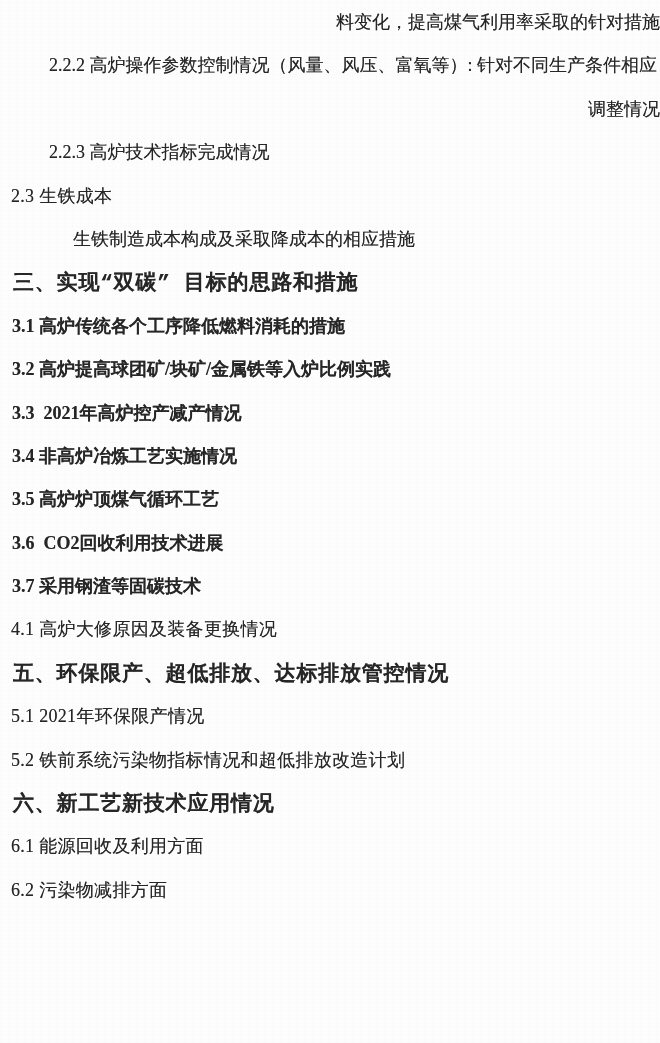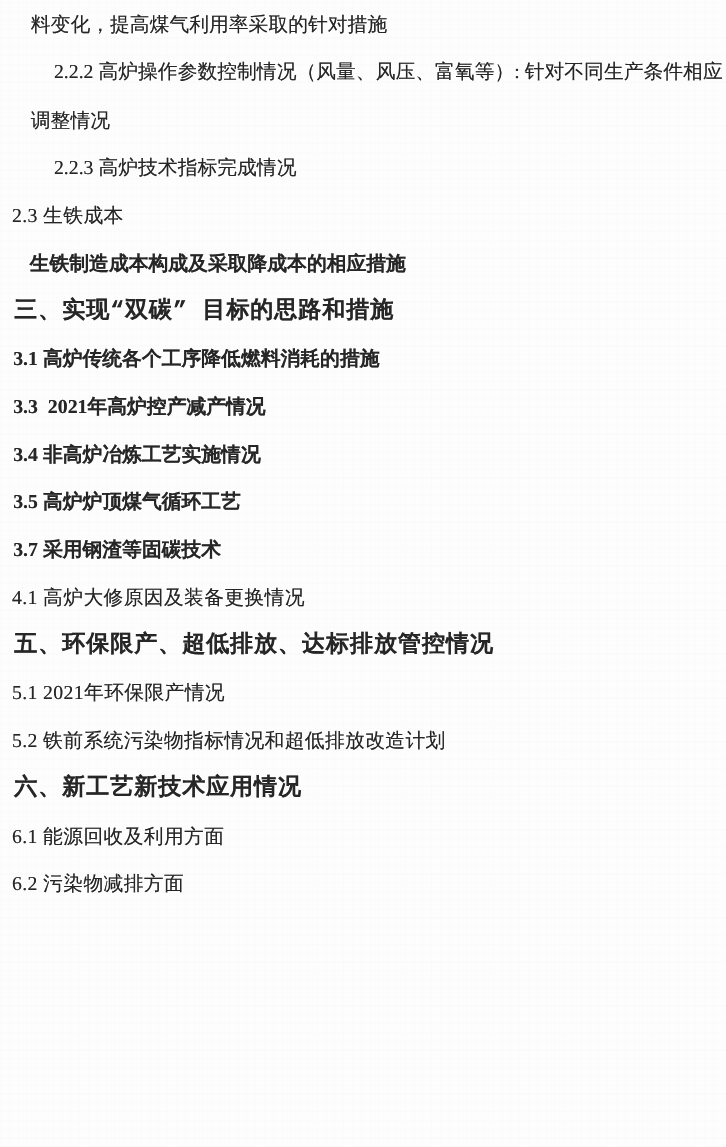--- a/index.html
+++ b/index.html
@@ -25,25 +25,25 @@
   }
   .doc-line {
     height: 43.4px;
     line-height: 26px;
     font-size: 18px;
     white-space: pre;
     text-shadow: 0 0 0.6px rgba(40,40,40,0.55);
     overflow: visible;
   }
   
-  .doc-line.body { padding-left: 28px; font-weight: 400; }
+  .doc-line.body { padding-left: 13px; font-weight: 400; text-align: right; }
   
   .doc-line.sub { padding-left: 49px; font-weight: 400; }
   
-  .doc-line.body-indent { padding-left: 27px; font-weight: 700; }
+  .doc-line.body-indent { padding-left: 27px; font-weight: 400; margin-left: 46px; }
   
   .doc-line.item { padding-left: 12px; font-weight: 700; }
   
   .doc-line.bold-item { padding-left: 11px; font-weight: 400; letter-spacing: 0.3px; }
   
   .doc-line.heading {
     padding-left: 13px;
     font-weight: 700;
     font-size: 21px;
     line-height: 29px;
@@ -56,23 +56,25 @@
 
 <div class="page">
     <div class="doc-line body">料变化，提高煤气利用率采取的针对措施</div>
     <div class="doc-line sub">2.2.2 高炉操作参数控制情况（风量、风压、富氧等）: 针对不同生产条件相应</div>
     <div class="doc-line body">调整情况</div>
     <div class="doc-line sub">2.2.3 高炉技术指标完成情况</div>
     <div class="doc-line bold-item">2.3 生铁成本</div>
     <div class="doc-line body-indent">生铁制造成本构成及采取降成本的相应措施</div>
     <div class="doc-line heading">三、实现“双碳” 目标的思路和措施</div>
     <div class="doc-line item">3.1 高炉传统各个工序降低燃料消耗的措施</div>
+    <div class="doc-line item">3.2 高炉提高球团矿/块矿/金属铁等入炉比例实践</div>
     <div class="doc-line item">3.3  2021年高炉控产减产情况</div>
     <div class="doc-line item">3.4 非高炉冶炼工艺实施情况</div>
     <div class="doc-line item">3.5 高炉炉顶煤气循环工艺</div>
+    <div class="doc-line item">3.6  CO2回收利用技术进展</div>
     <div class="doc-line item">3.7 采用钢渣等固碳技术</div>
     <div class="doc-line bold-item">4.1 高炉大修原因及装备更换情况</div>
     <div class="doc-line heading">五、环保限产、超低排放、达标排放管控情况</div>
     <div class="doc-line bold-item">5.1 2021年环保限产情况</div>
     <div class="doc-line bold-item">5.2 铁前系统污染物指标情况和超低排放改造计划</div>
     <div class="doc-line heading">六、新工艺新技术应用情况</div>
     <div class="doc-line bold-item">6.1 能源回收及利用方面</div>
     <div class="doc-line bold-item">6.2 污染物减排方面</div>
   </div>
 

